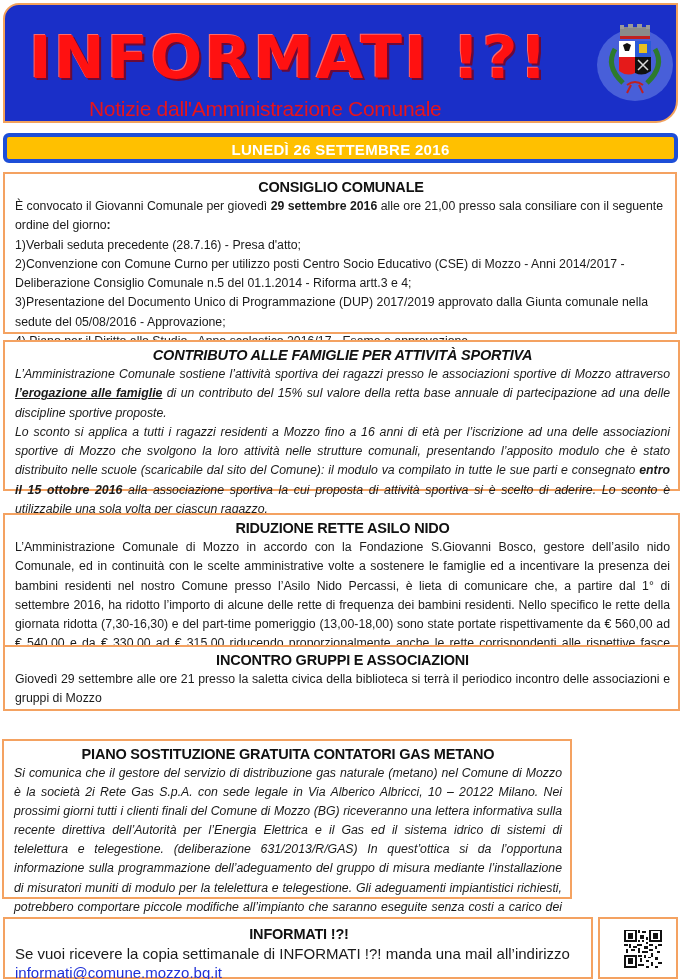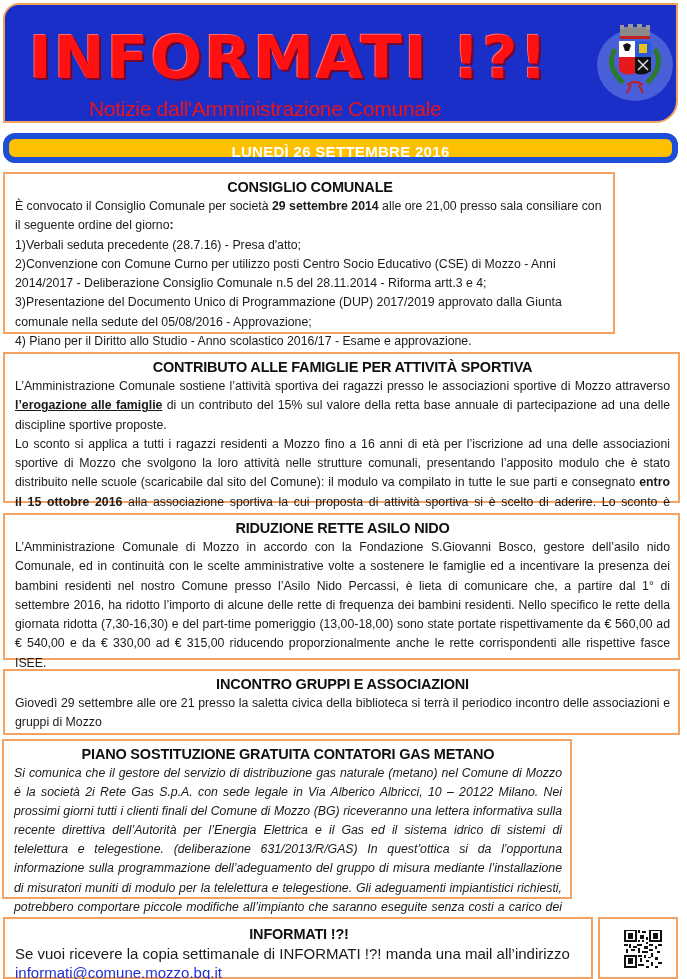--- a/index.html
+++ b/index.html
@@ -1,31 +1,31 @@
 <!DOCTYPE html>
 <html><head>
 <meta charset="utf-8">
 <style>
   html, body { margin:0; padding:0; background:#ffffff; }
   body { width:687px; height:979px; position:relative; overflow:hidden; font-family:"Liberation Sans", sans-serif; color:#1a1a1a; }
   .header { position:absolute; left:3px; top:3px; width:675px; height:120px; background:#1a2fc8; border:2px solid #f2a25c; border-radius:16px 0 22px 0; box-sizing:border-box; }
   .masthead { position:absolute; left:24px; top:24px; font-family:"DejaVu Sans", sans-serif; font-weight:bold; font-size:58px; letter-spacing:2px; color:#ff1111; text-shadow:2px 2px 0 #6a0a3a, -1px -1px 0 #ff6a6a; line-height:1; white-space:nowrap; transform:scaleX(1.05); transform-origin:left center; }
   .subtitle { position:absolute; left:84px; top:92px; font-size:21px; color:#e8141a; white-space:nowrap; letter-spacing:-0.3px; }
   .emblem { position:absolute; left:590px; top:16px; width:80px; height:82px; }
-  .datebar { position:absolute; left:3px; top:133px; width:675px; height:30px; background:#ffc000; border:6px solid #1d4ed8; border-radius:12px; box-sizing:border-box; text-align:center; }
+  .datebar { position:absolute; left:3px; top:133px; width:675px; height:30px; background:#ffc000; border:4px solid #1d4ed8; border-radius:6px; box-sizing:border-box; text-align:center; }
   .datebar span { color:#ffffff; font-weight:bold; font-size:15px; line-height:26px; letter-spacing:0.3px; }
   .box { position:absolute; border:2px solid #f4a261; box-sizing:border-box; background:#fff; padding:4px 8px 0 10px; }
   .box h2 { margin:0; text-align:center; font-size:14.5px; font-weight:bold; line-height:19px; color:#111; letter-spacing:-0.2px; }
   .box p { margin:0; font-size:12.3px; line-height:19.3px; color:#1a1a1a; }
   .justify { text-align:justify; text-align-last:left; }
   .italic p { font-style:italic; }
-  .b1 { left:3px; top:172px; width:612px; height:162px; }
-  .b2 { left:3px; top:352px; width:677px; height:151px; }
+  .b1 { left:3px; top:172px; width:674px; height:162px; }
+  .b2 { left:3px; top:340px; width:677px; height:151px;font-style:italic; }
   .b3 { left:3px; top:513px; width:677px; height:147px; }
-  .b4 { left:3px; top:669px; width:677px; height:66px; }
+  .b4 { left:3px; top:645px; width:677px; height:66px; }
   .b5 { left:2px; top:739px; width:570px; height:160px; }
   .b5 p { line-height:19.1px; }
   .b6 { left:3px; top:917px; width:590px; height:62px; padding-top:6px; }
   .b6 p { font-size:15px; line-height:19px; }
   .b7 { left:598px; top:917px; width:80px; height:62px; padding:0; }
   .qr { position:absolute; left:24px; top:9px; width:38px; height:41px; }
   a.link { color:#1f2fd6; text-decoration:underline; }
   .u { text-decoration:underline; font-weight:bold;margin-top:40px; }
 </style>
 </head>
@@ -57,23 +57,23 @@
     <path d="M32 64 Q40 58 48 64 M36 64 L32 72 M44 64 L48 72" stroke="#c02020" stroke-width="2" fill="none"></path>
   </svg>
 </div>
 
 <div class="datebar">
   <span>LUNEDÌ 26 SETTEMBRE 2016</span>
 </div>
 
 <div class="box b1">
   <h2>CONSIGLIO COMUNALE</h2>
-  <p><span>È convocato il Consiglio Comunale per società </span><b>29 settembre 2014</b><span> alle ore 21,00 presso sala consiliare con il seguente ordine del giorno</span><b>:</b></p>
+  <p><span>È convocato il Giovanni Comunale per giovedì </span><b>29 settembre 2016</b><span> alle ore 21,00 presso sala consiliare con il seguente ordine del giorno</span><b>:</b></p>
   <p>1)Verbali seduta precedente (28.7.16) - Presa d'atto;</p>
-  <p>2)Convenzione con Comune Curno per utilizzo posti Centro Socio Educativo (CSE) di Mozzo - Anni 2014/2017 - Deliberazione Consiglio Comunale n.5 del 28.11.2014 - Riforma artt.3 e 4;</p>
+  <p>2)Convenzione con Comune Curno per utilizzo posti Centro Socio Educativo (CSE) di Mozzo - Anni 2014/2017 - Deliberazione Consiglio Comunale n.5 del 01.1.2014 - Riforma artt.3 e 4;</p>
   <p>3)Presentazione del Documento Unico di Programmazione (DUP) 2017/2019 approvato dalla Giunta comunale nella sedute del 05/08/2016 - Approvazione;</p>
   <p>4) Piano per il Diritto allo Studio - Anno scolastico 2016/17 - Esame e approvazione.</p>
 </div>
 
 <div class="box b2">
   <h2>CONTRIBUTO ALLE FAMIGLIE PER ATTIVITÀ SPORTIVA</h2>
   <p class="justify"><span>L’Amministrazione Comunale sostiene l’attività sportiva dei ragazzi presso le associazioni sportive di Mozzo attraverso </span><span class="u">l’erogazione alle famiglie</span><span> di un contributo del 15% sul valore della retta base annuale di partecipazione ad una delle discipline sportive proposte.</span></p>
   <p class="justify"><span>Lo sconto si applica a tutti i ragazzi residenti a Mozzo fino a 16 anni di età per l’iscrizione ad una delle associazioni sportive di Mozzo che svolgono la loro attività nelle strutture comunali, presentando l’apposito modulo che è stato distribuito nelle scuole (scaricabile dal sito del Comune): il modulo va compilato in tutte le sue parti e consegnato </span><b>entro il 15 ottobre 2016</b><span> alla associazione sportiva la cui proposta di attività sportiva si è scelto di aderire. Lo sconto è utilizzabile una sola volta per ciascun ragazzo.</span></p>
 </div>
 

